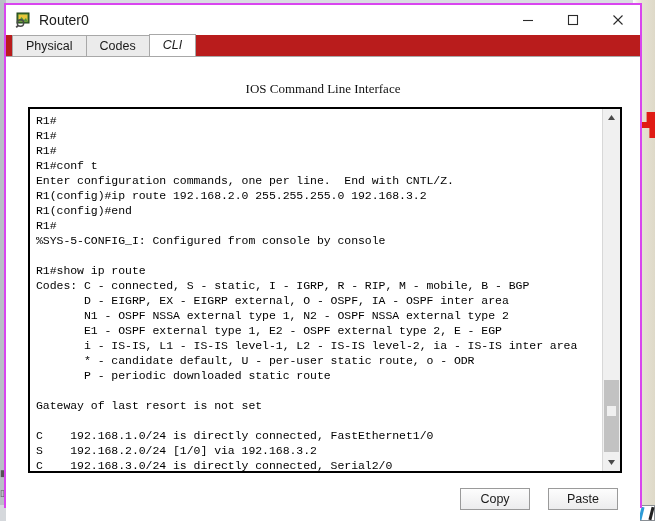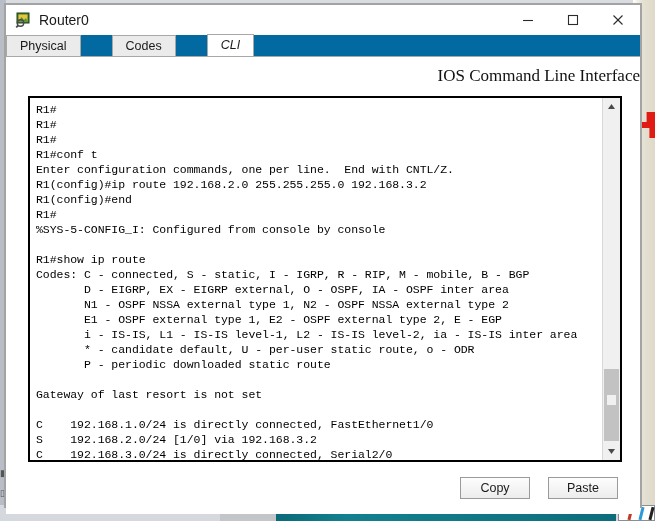--- a/index.html
+++ b/index.html
@@ -98,21 +98,21 @@
   }
 
   
   .window {
     position: absolute;
     left: 4px;
     top: 3px;
     width: 638px;
     height: 505px;
     background: #ffffff;
-    border: 2px solid #a3a3a3;
+    border: 2px solid #d946ef;
     box-sizing: border-box;
     display: flex;
     flex-direction: column;
   }
 
   
   .titlebar {
     height: 30px;
     display: flex;
     align-items: center;
@@ -139,27 +139,27 @@
     height: 30px;
     display: flex;
     align-items: center;
     justify-content: center;
     color: #2b2b2b;
   }
 
   
   .tabstrip {
     height: 22px;
-    background: #0369a1;
+    background: #b91c1c;
     border-bottom: 1px solid #a8a8a8;
     display: flex;
     align-items: flex-end;
-    flex: none;
-    box-sizing: border-box;
-    gap: 32px;
+    padding-left: 6px;
+    flex: none;
+    box-sizing: border-box;
   }
   .tab {
     height: 21px;
     line-height: 21px;
     padding: 0 13px;
     font-size: 12.5px;
     color: #1a1a1a;
     background: #ebebeb;
     border: 1px solid #a8a8a8;
     border-bottom: none;
@@ -178,25 +178,25 @@
 
   
   .win-body {
     flex: 1;
     background: #ffffff;
     position: relative;
     display: flex;
     flex-direction: column;
   }
   .cli-heading {
-    text-align: right;
+    text-align: center;
     font-family: "Liberation Serif", serif;
-    font-size: 17px;
+    font-size: 13px;
     color: #111;
-    margin-top: 9px;
+    margin-top: 24px;
     margin-bottom: 10px;
     flex: none;
   }
 
   
   .term-wrap {
     margin: 0 18px 0 22px;
     border: 2px solid #000000;
     background: #ffffff;
     height: 366px;

